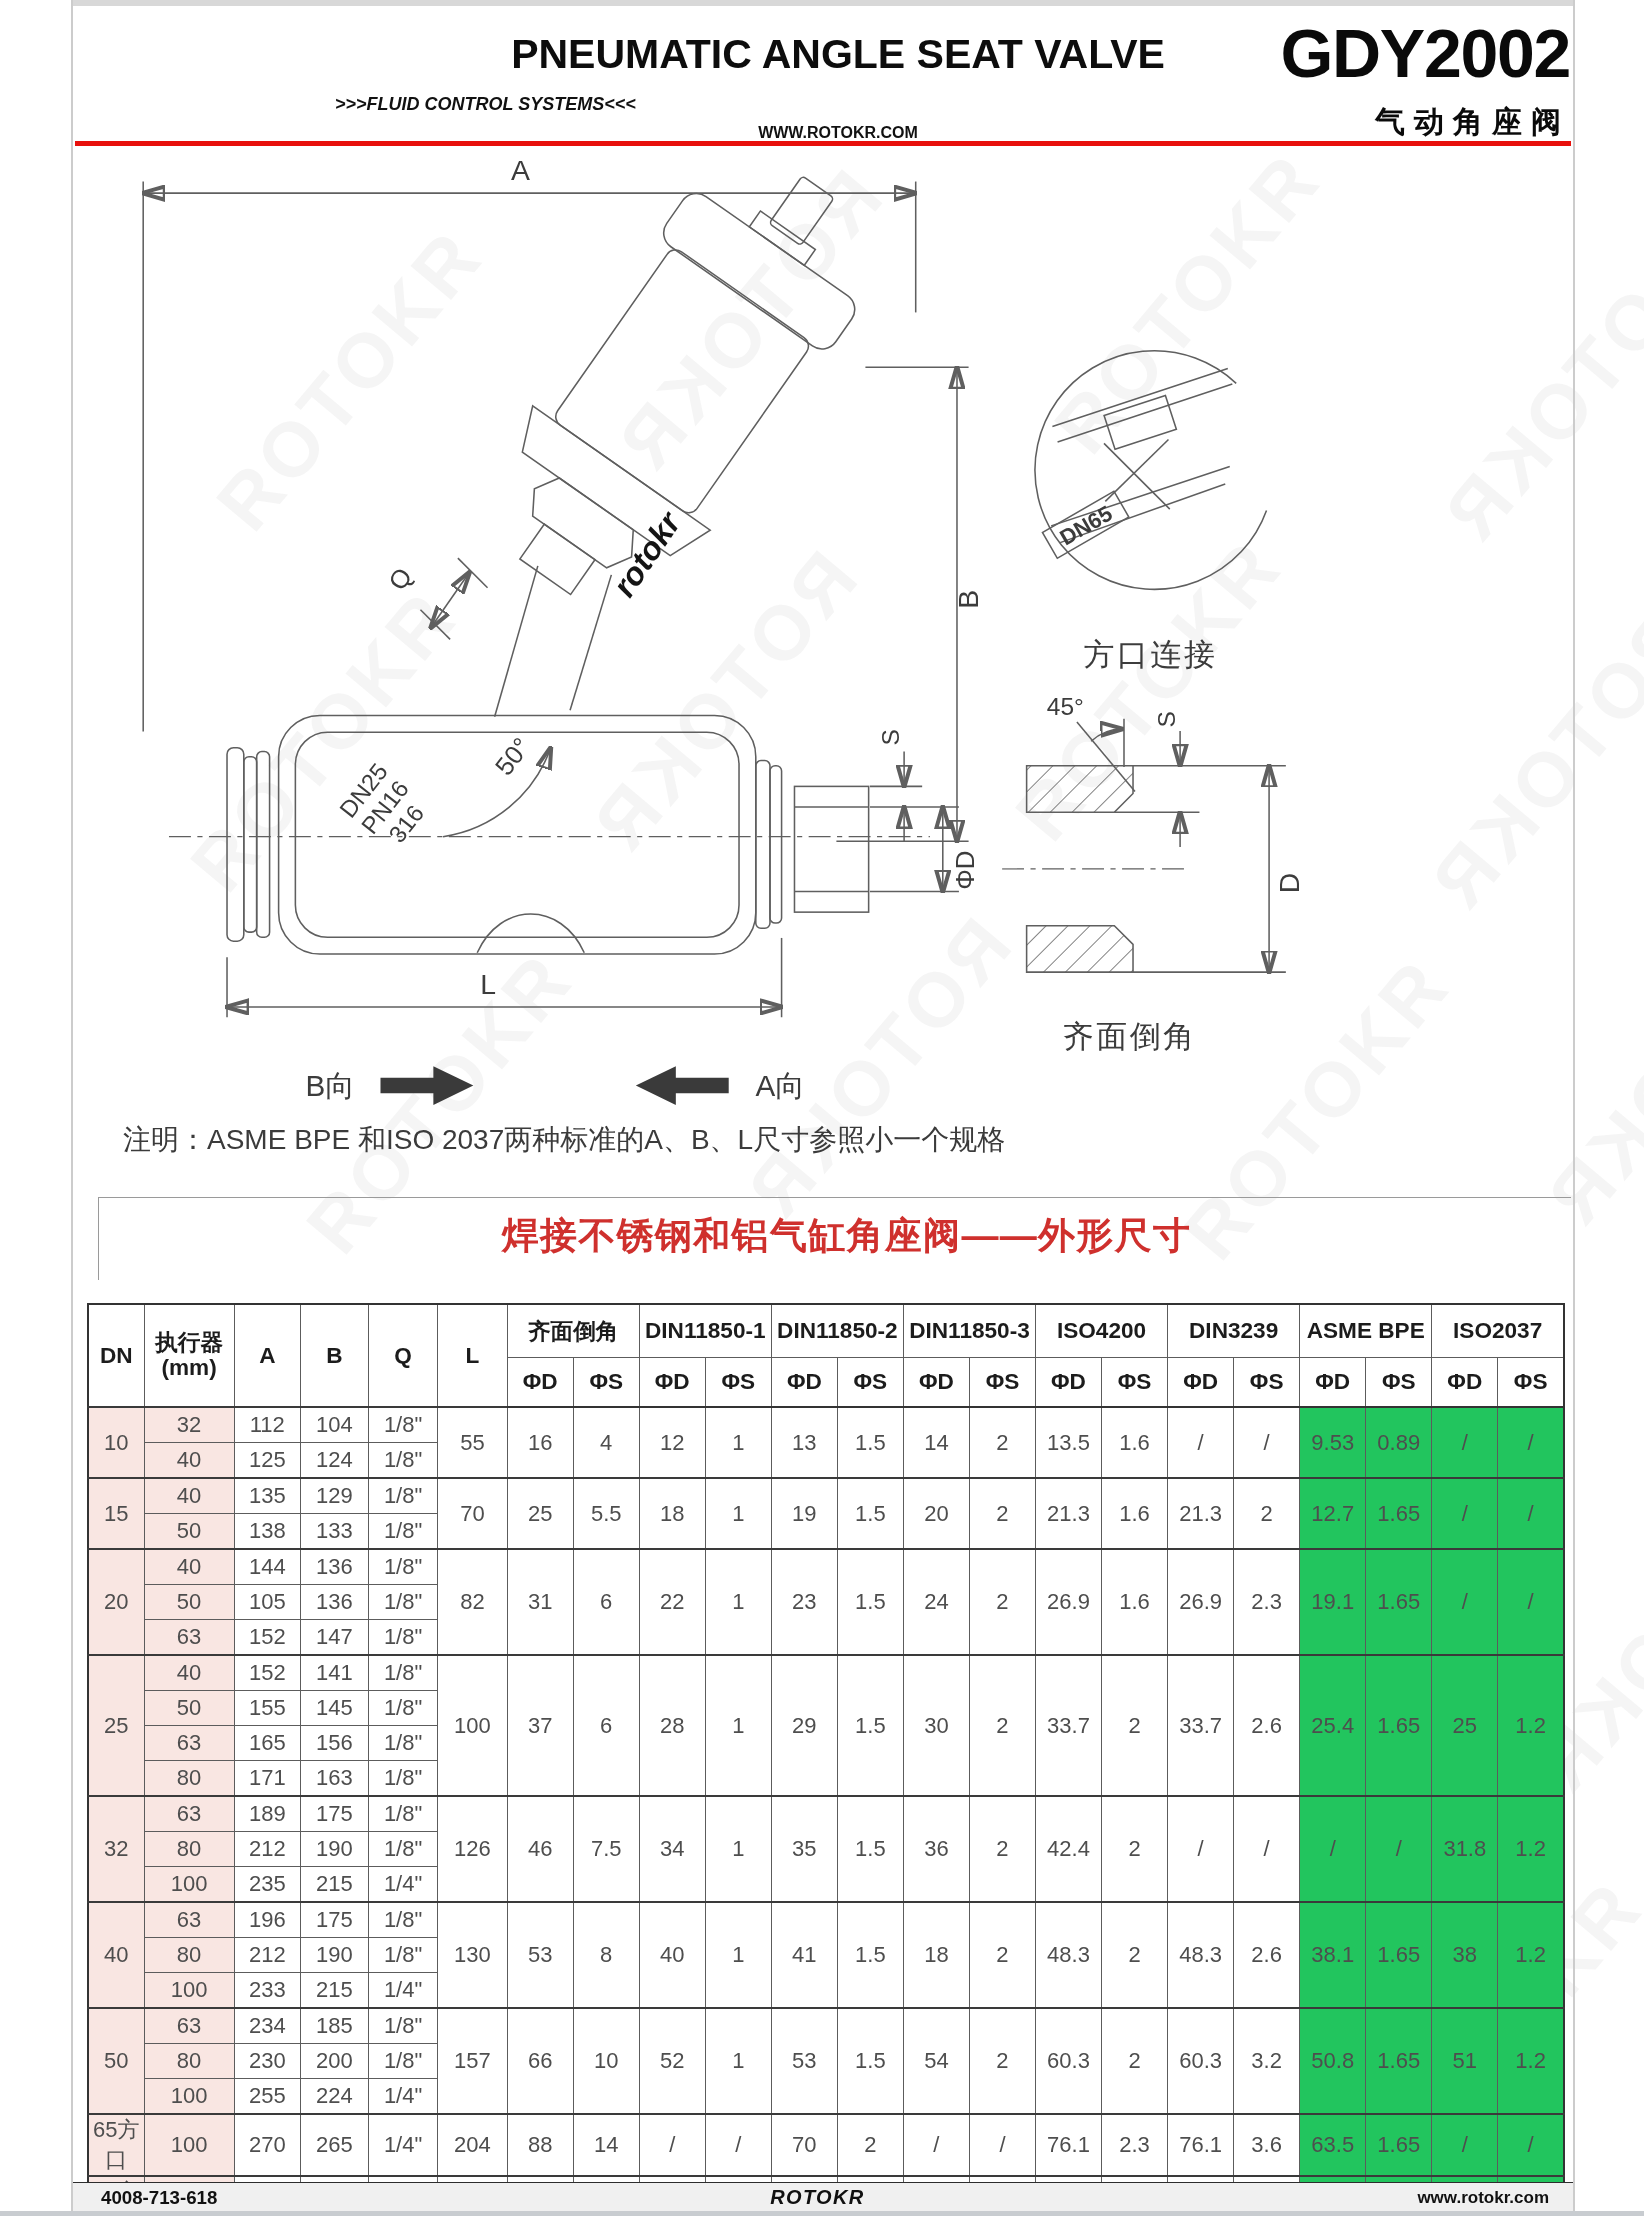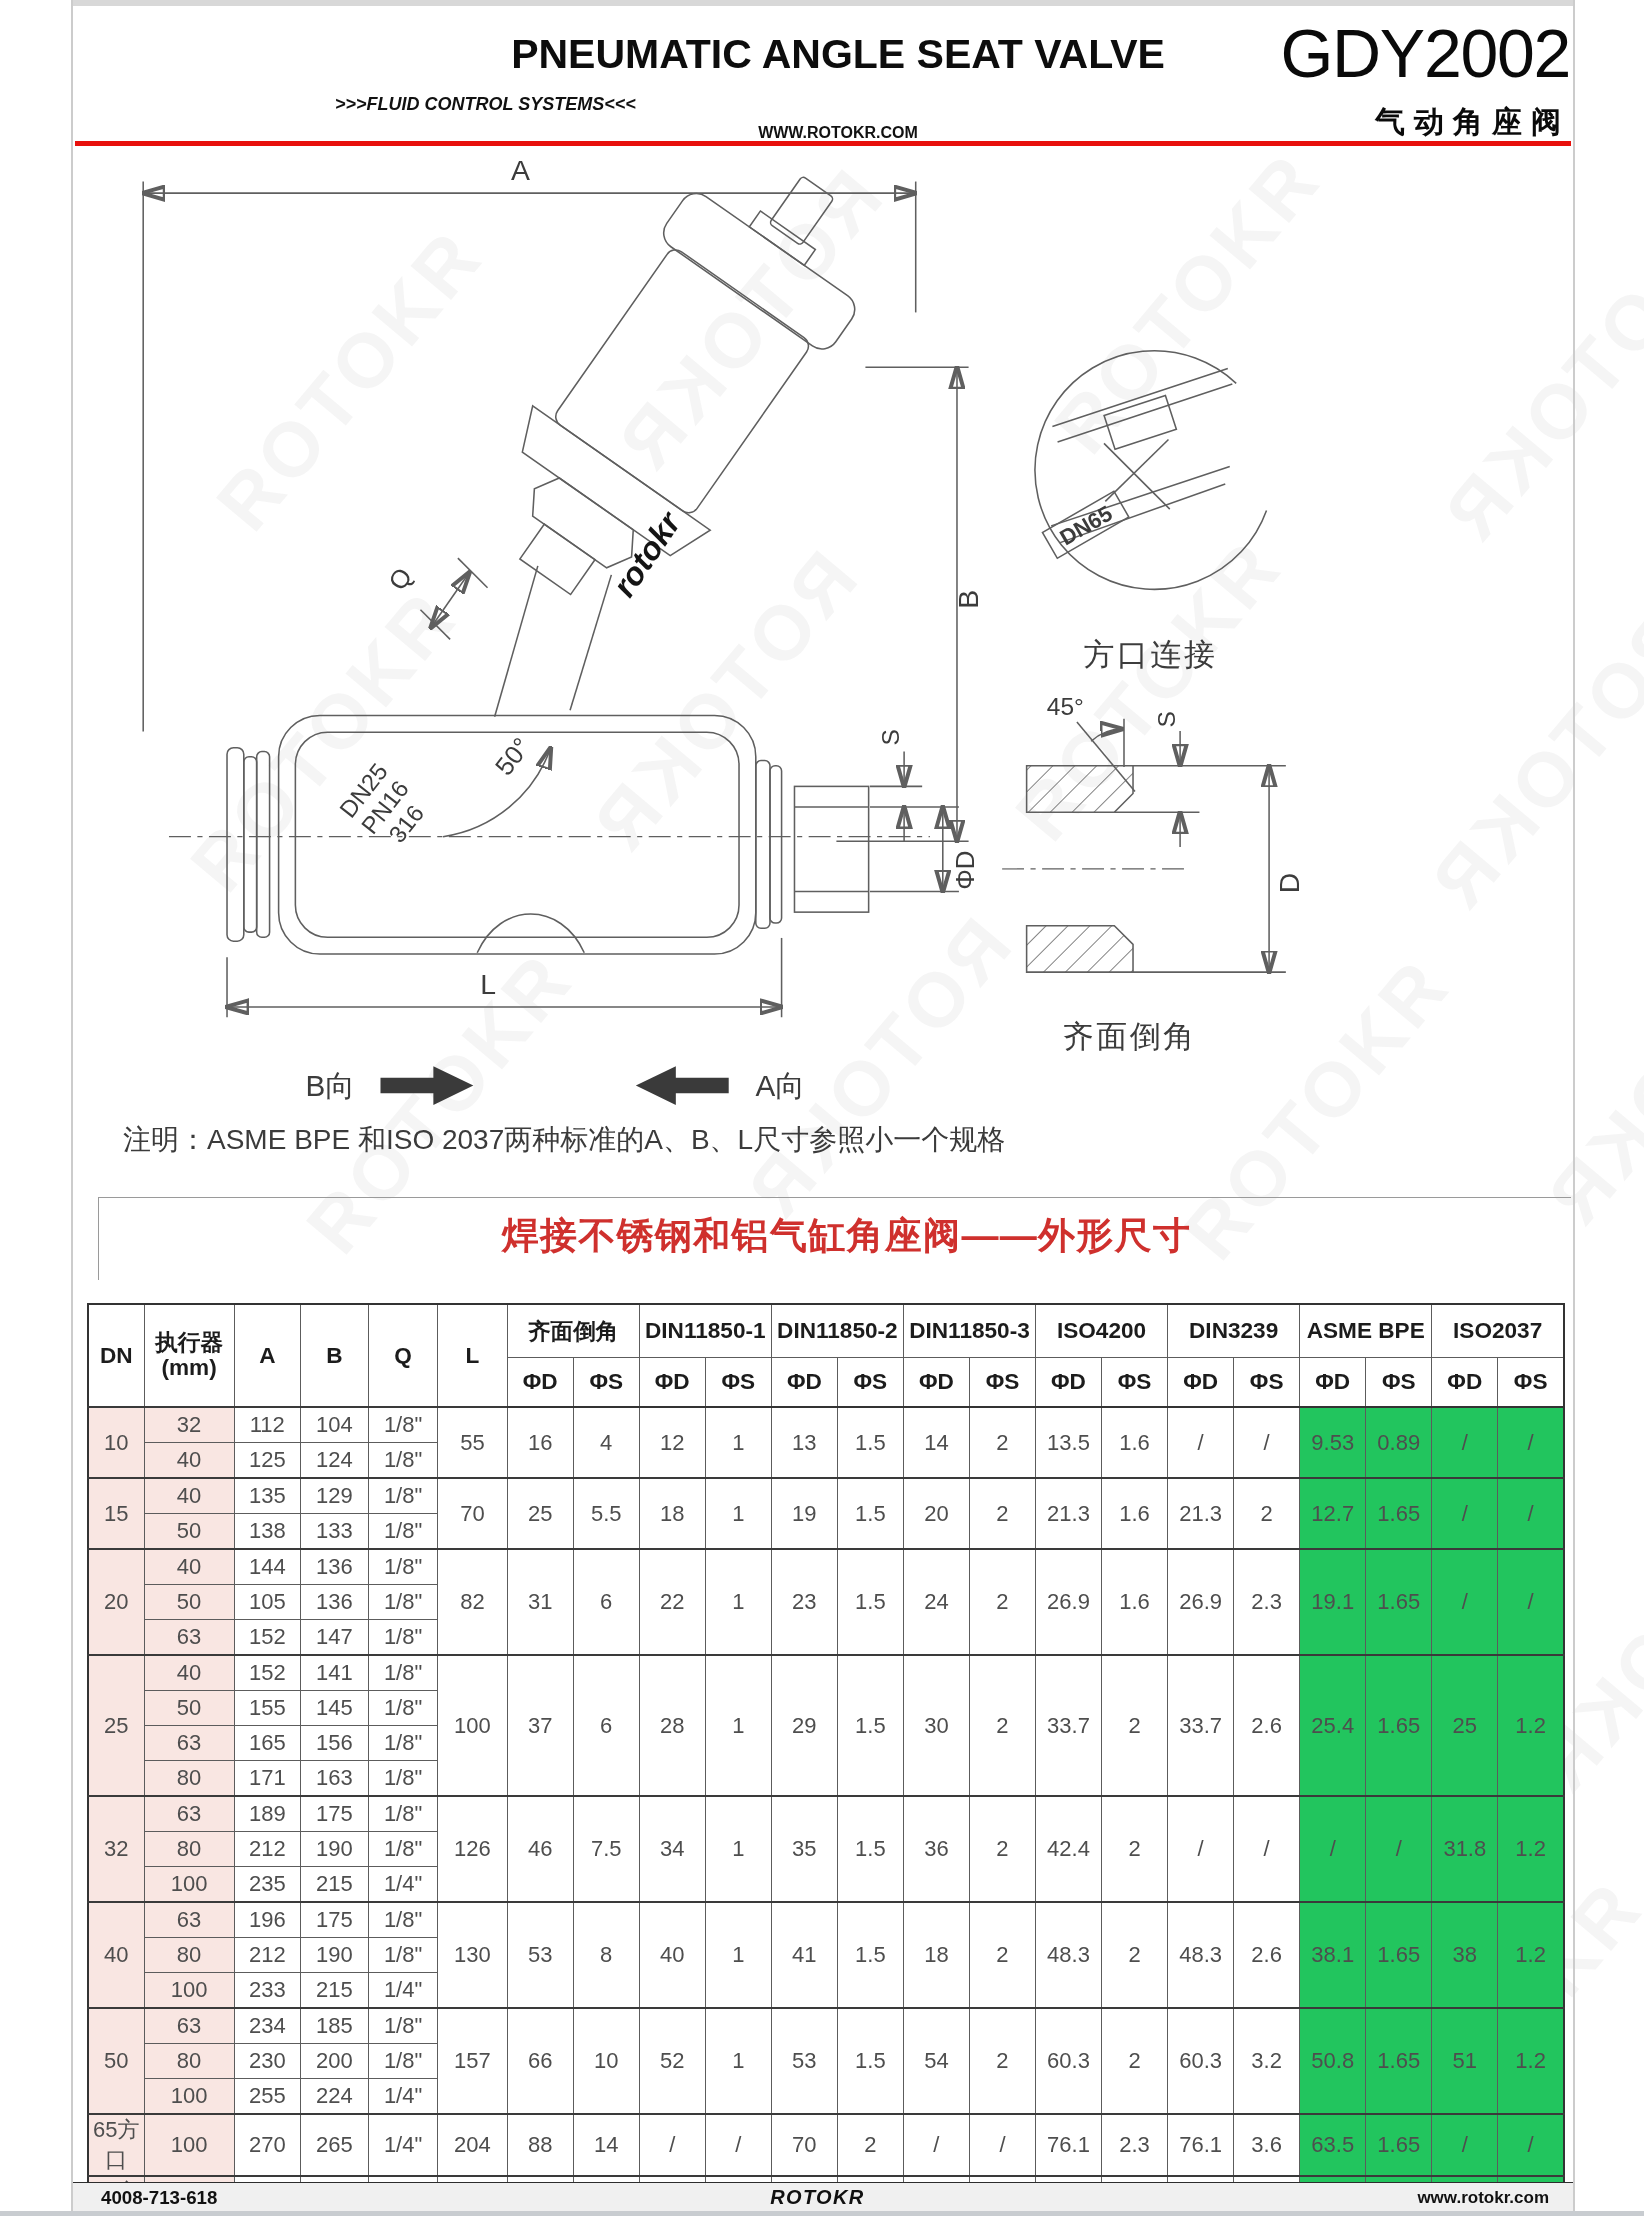--- a/index.html
+++ b/index.html
@@ -17,21 +17,21 @@
 
   .content{position:absolute;left:0;top:0;width:1644px;height:2216px;z-index:1;}
 
   
   .title{position:absolute;left:335px;top:31px;width:1006px;text-align:center;
          font-size:41px;font-weight:900;letter-spacing:0px;color:#0d0d0d;}
   .subtitle{position:absolute;left:335px;top:94px;width:1006px;
             font-size:18px;font-weight:700;font-style:italic;color:#111;}
   .site{position:absolute;left:335px;top:124px;width:1006px;text-align:center;
         font-size:16px;font-weight:700;color:#111;}
-  .model{position:absolute;right:74px;top:14px;font-size:68px;font-weight:400;
+  .model{position:absolute;right:74px;top:14px;font-size:68px;font-weight:700;
          letter-spacing:-1.3px;color:#0a0a0a;}
   .model-cn{position:absolute;right:74px;top:102px;font-size:30px;font-weight:600;
             letter-spacing:9px;color:#0a0a0a;font-family:"DejaVu Serif","Liberation Serif",serif;}
   .red-rule{position:absolute;left:75px;top:141px;width:1496px;height:5.2px;background:#e8100c;}
 
   
   .notes{position:absolute;left:123px;top:1123px;font-size:28px;line-height:34px;color:#3b3b3b;}
   .section-box{position:absolute;left:98px;top:1197px;width:1473px;border-top:1.9px solid #9a9a9a;text-align:center;}
   .section-inner{border-left:1.9px solid #9a9a9a;padding:13px 0 19.3px 23px;}
   .section-heading{font-size:37px;font-weight:700;color:#cf302d;letter-spacing:1.3px;}

